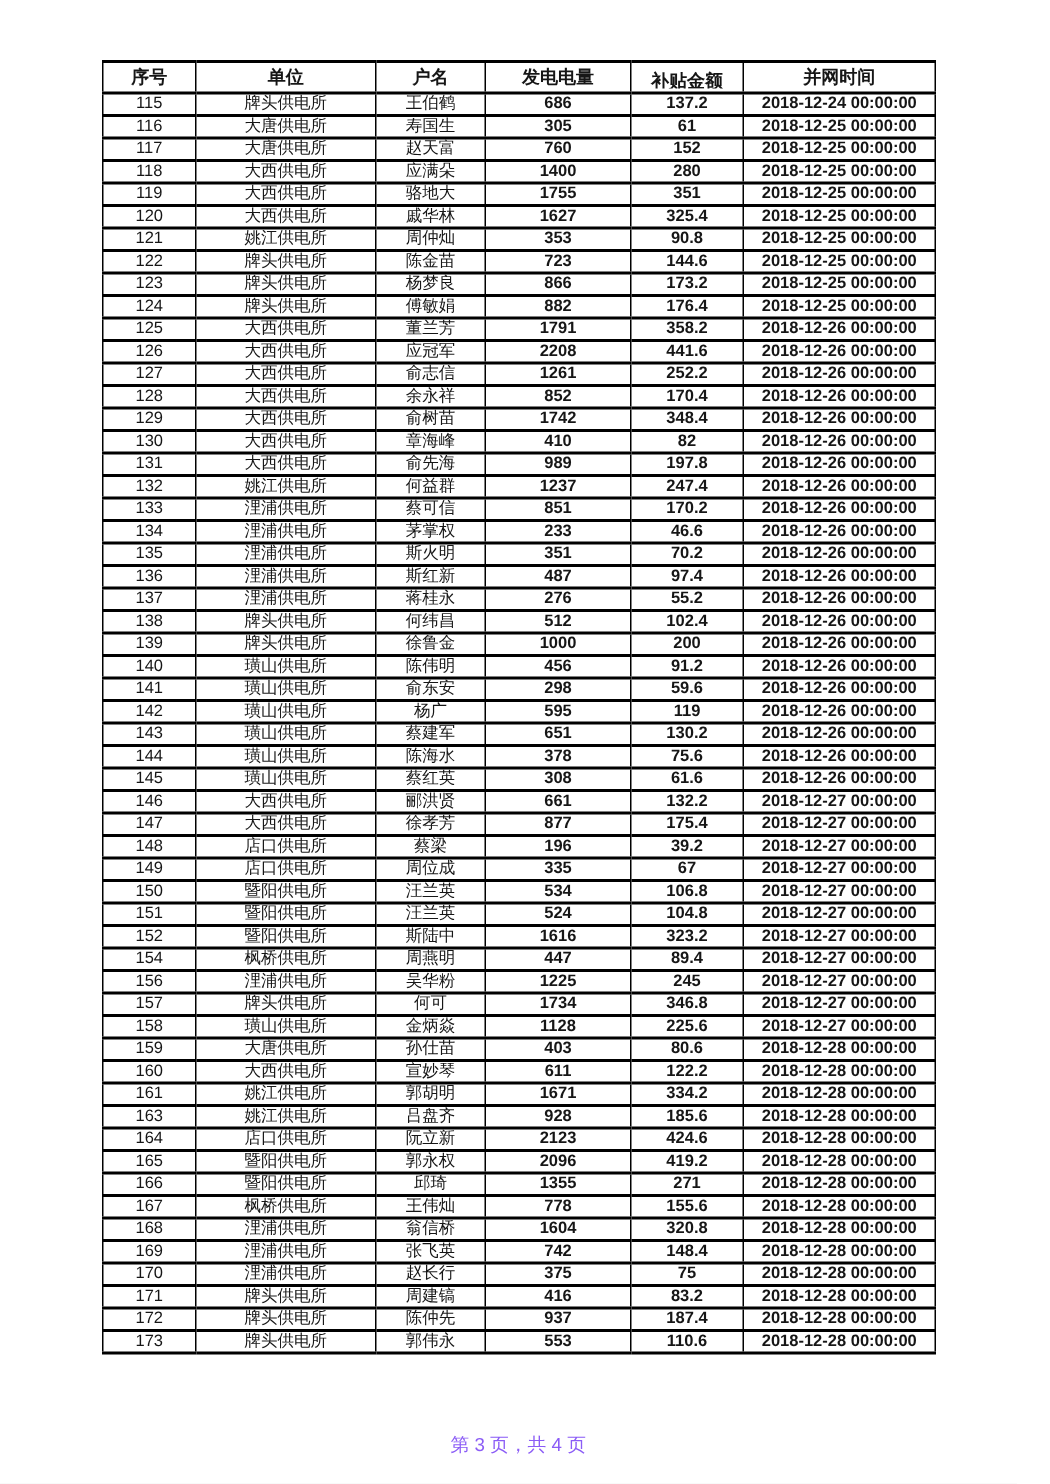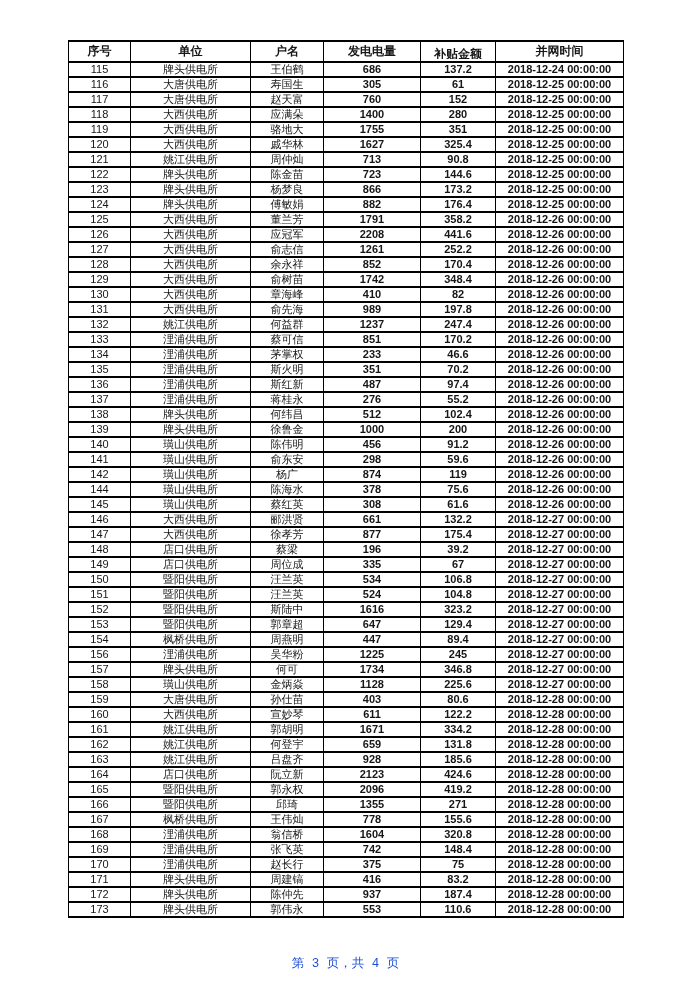--- a/index.html
+++ b/index.html
@@ -44,22 +44,22 @@
     font-size:11px;
     line-height:13px;
   }
   .c0 { font-family:Liberation Sans, sans-serif; font-size:11.5px; }
   .c1, .c2 { font-family:"Liberation Serif", serif; }
   .c3, .c4, .c5 { font-family:"Liberation Sans", sans-serif; font-weight:bold; font-size:10.5px; letter-spacing:0; }
   .footer {
     position:absolute; left:68px; top:955px; width:555px;
     text-align:center;
     font-size:12.5px;
-    font-family:Liberation Mono, monospace;
-    color:#1d4ed8;
+    font-family:Liberation Sans, sans-serif;
+    color:#8b5cf6;
   }
 </style>
 </head>
 <body>
 
 <div class="page">
   <div class="table-wrap">
     <table class="data">
       <colgroup>
         <col style="width:62px">
@@ -130,21 +130,21 @@
             <td class="c1">大西供电所</td>
             <td class="c2">戚华林</td>
             <td class="c3">1627</td>
             <td class="c4">325.4</td>
             <td class="c5">2018-12-25 00:00:00</td>
           </tr>
           <tr>
             <td class="c0">121</td>
             <td class="c1">姚江供电所</td>
             <td class="c2">周仲灿</td>
-            <td class="c3">713</td>
+            <td class="c3">353</td>
             <td class="c4">90.8</td>
             <td class="c5">2018-12-25 00:00:00</td>
           </tr>
           <tr>
             <td class="c0">122</td>
             <td class="c1">牌头供电所</td>
             <td class="c2">陈金苗</td>
             <td class="c3">723</td>
             <td class="c4">144.6</td>
             <td class="c5">2018-12-25 00:00:00</td>
@@ -298,22 +298,30 @@
             <td class="c1">璜山供电所</td>
             <td class="c2">俞东安</td>
             <td class="c3">298</td>
             <td class="c4">59.6</td>
             <td class="c5">2018-12-26 00:00:00</td>
           </tr>
           <tr>
             <td class="c0">142</td>
             <td class="c1">璜山供电所</td>
             <td class="c2">杨广</td>
-            <td class="c3">874</td>
+            <td class="c3">595</td>
             <td class="c4">119</td>
+            <td class="c5">2018-12-26 00:00:00</td>
+          </tr>
+          <tr>
+            <td class="c0">143</td>
+            <td class="c1">璜山供电所</td>
+            <td class="c2">蔡建军</td>
+            <td class="c3">651</td>
+            <td class="c4">130.2</td>
             <td class="c5">2018-12-26 00:00:00</td>
           </tr>
           <tr>
             <td class="c0">144</td>
             <td class="c1">璜山供电所</td>
             <td class="c2">陈海水</td>
             <td class="c3">378</td>
             <td class="c4">75.6</td>
             <td class="c5">2018-12-26 00:00:00</td>
           </tr>
@@ -375,28 +383,20 @@
           </tr>
           <tr>
             <td class="c0">152</td>
             <td class="c1">暨阳供电所</td>
             <td class="c2">斯陆中</td>
             <td class="c3">1616</td>
             <td class="c4">323.2</td>
             <td class="c5">2018-12-27 00:00:00</td>
           </tr>
           <tr>
-            <td class="c0">153</td>
-            <td class="c1">暨阳供电所</td>
-            <td class="c2">郭章超</td>
-            <td class="c3">647</td>
-            <td class="c4">129.4</td>
-            <td class="c5">2018-12-27 00:00:00</td>
-          </tr>
-          <tr>
             <td class="c0">154</td>
             <td class="c1">枫桥供电所</td>
             <td class="c2">周燕明</td>
             <td class="c3">447</td>
             <td class="c4">89.4</td>
             <td class="c5">2018-12-27 00:00:00</td>
           </tr>
           <tr>
             <td class="c0">156</td>
             <td class="c1">浬浦供电所</td>
@@ -436,28 +436,20 @@
             <td class="c3">611</td>
             <td class="c4">122.2</td>
             <td class="c5">2018-12-28 00:00:00</td>
           </tr>
           <tr>
             <td class="c0">161</td>
             <td class="c1">姚江供电所</td>
             <td class="c2">郭胡明</td>
             <td class="c3">1671</td>
             <td class="c4">334.2</td>
-            <td class="c5">2018-12-28 00:00:00</td>
-          </tr>
-          <tr>
-            <td class="c0">162</td>
-            <td class="c1">姚江供电所</td>
-            <td class="c2">何登宇</td>
-            <td class="c3">659</td>
-            <td class="c4">131.8</td>
             <td class="c5">2018-12-28 00:00:00</td>
           </tr>
           <tr>
             <td class="c0">163</td>
             <td class="c1">姚江供电所</td>
             <td class="c2">吕盘齐</td>
             <td class="c3">928</td>
             <td class="c4">185.6</td>
             <td class="c5">2018-12-28 00:00:00</td>
           </tr>

